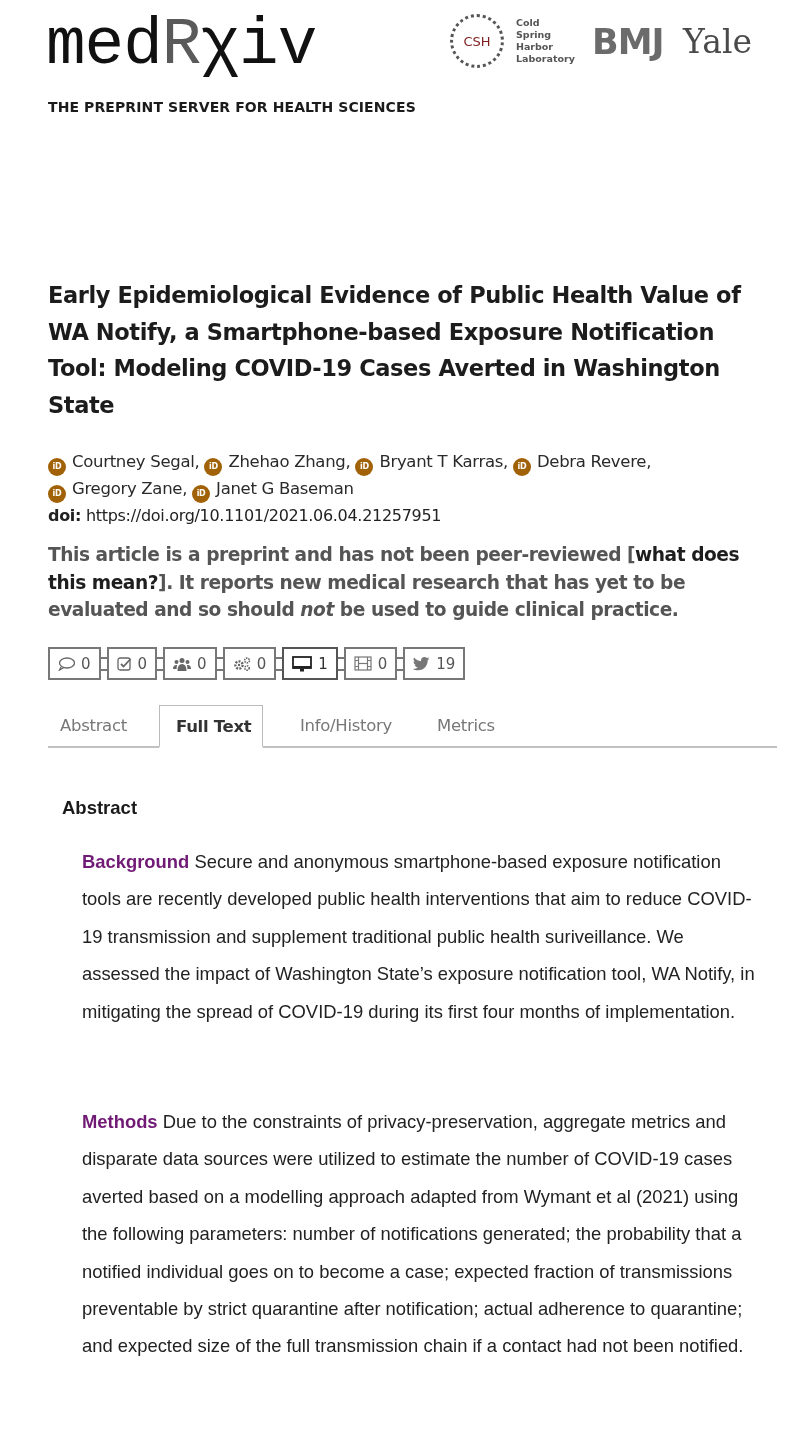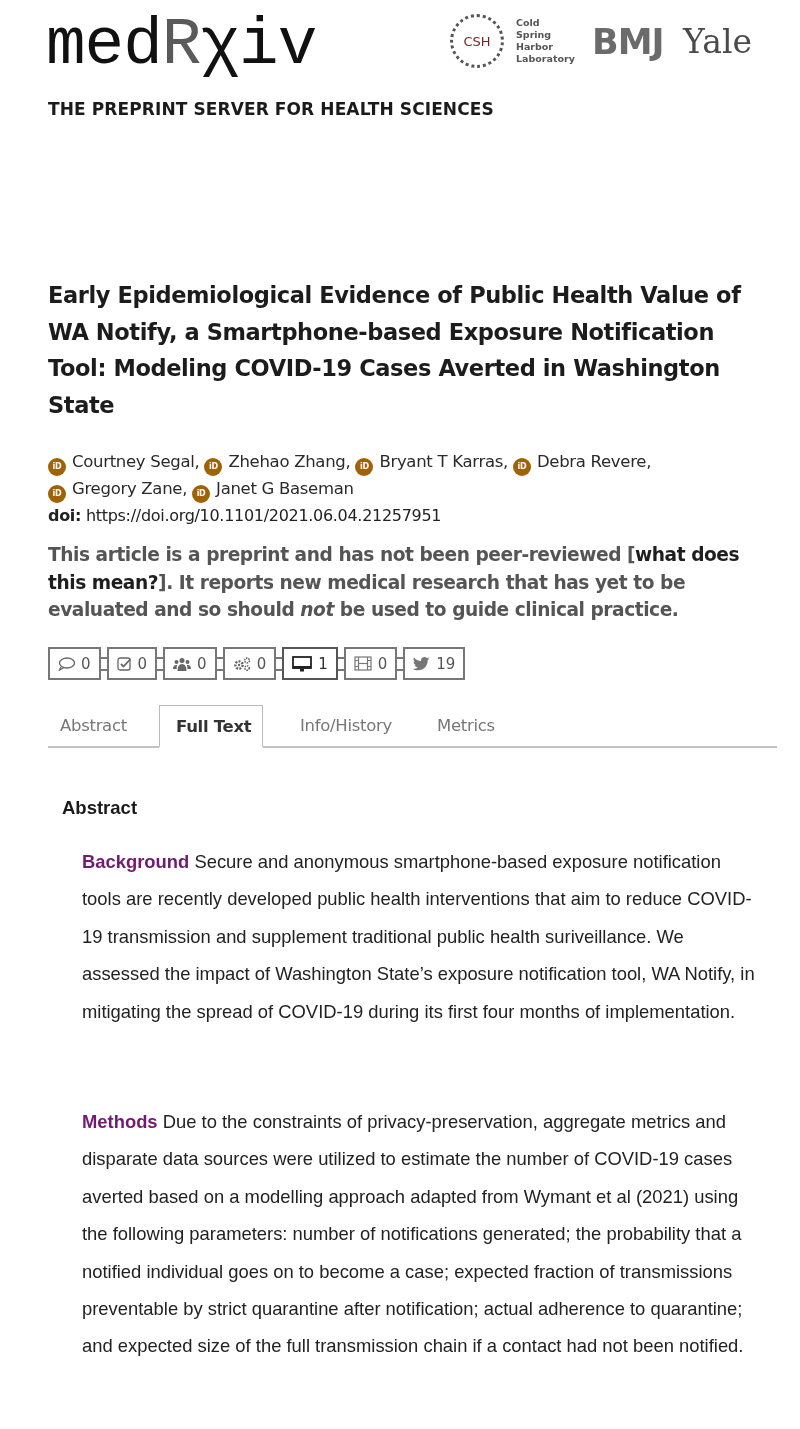--- a/index.html
+++ b/index.html
@@ -2,21 +2,21 @@
 <html><head>
 <meta charset="utf-8">
 <style>
   html, body { margin: 0; padding: 0; background: #ffffff; }
   body { width: 800px; height: 1429px; overflow: hidden; position: relative; color: #1a1a1a; font-family: "DejaVu Sans", sans-serif; }
 
   
   .logo-main { position: absolute; left: 46px; top: 6px; }
   .logo-word { font-family: Liberation Mono, monospace; font-size: 66px; line-height: 80px; letter-spacing: -1px; color: #111; white-space: nowrap; }
   .logo-word .r { color: #5a5a5a; }
-  .logo-tag { position: absolute; left: 48px; top: 99px; font-family: "DejaVu Sans", sans-serif; font-weight: bold; font-size: 17px; letter-spacing: 0.1px; color: #1b1b1b; white-space: nowrap; }
+  .logo-tag { position: absolute; left: 48px; top: 99px; font-family: "DejaVu Sans", sans-serif; font-weight: bold; font-size: 14px; letter-spacing: 0.1px; color: #1b1b1b; white-space: nowrap; }
 
   .csh { position: absolute; left: 450px; top: 14px; display: flex; align-items: center; }
   .csh-ring { width: 54px; height: 54px; border-radius: 50%; border: 3px dotted #555; box-sizing: border-box; display: flex; align-items: center; justify-content: center; font-family: "DejaVu Sans", sans-serif; font-size: 13px; color: #7f1d1d; }
   .csh-text { margin-left: 12px; font-family: "DejaVu Sans", sans-serif; font-size: 9.5px; line-height: 12px; color: #555; font-weight: bold; }
   .bmj { position: absolute; left: 592px; top: 22px; font-family: "DejaVu Sans", sans-serif; font-weight: bold; font-size: 35px; color: #6b6b6b; letter-spacing: -1px; text-align: right; }
   .yale { position: absolute; left: 683px; top: 22px; font-family: "DejaVu Serif", serif; font-size: 33px; color: #4a4a4a; }
 
   
   .title { position: absolute; left: 48px; top: 277px; width: 720px; font-family: "DejaVu Sans", sans-serif; font-weight: bold; font-size: 22.5px; line-height: 36.5px; color: #1c1c1c; letter-spacing: -0.4px; }
 

